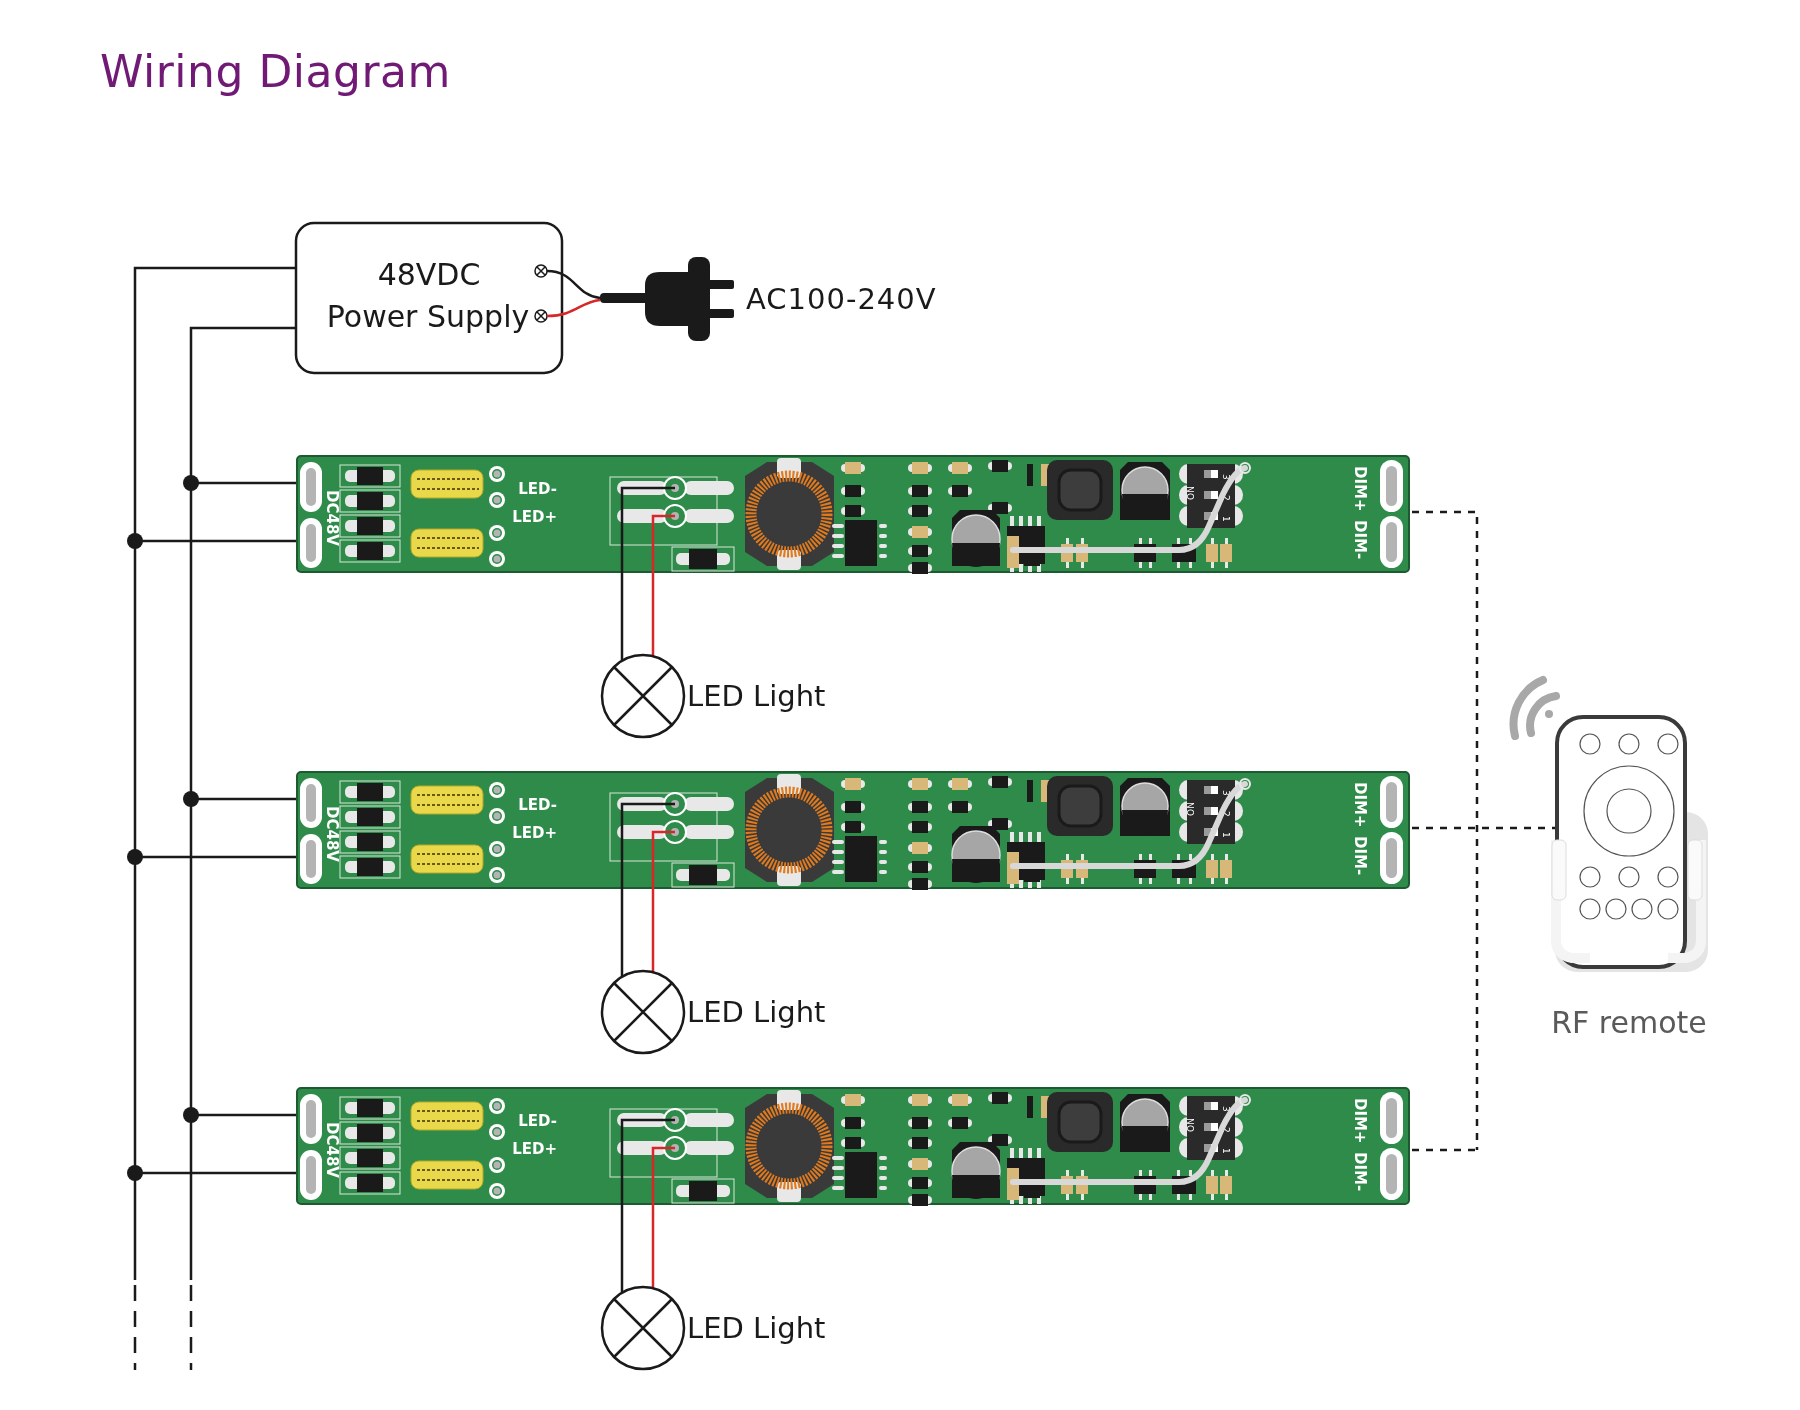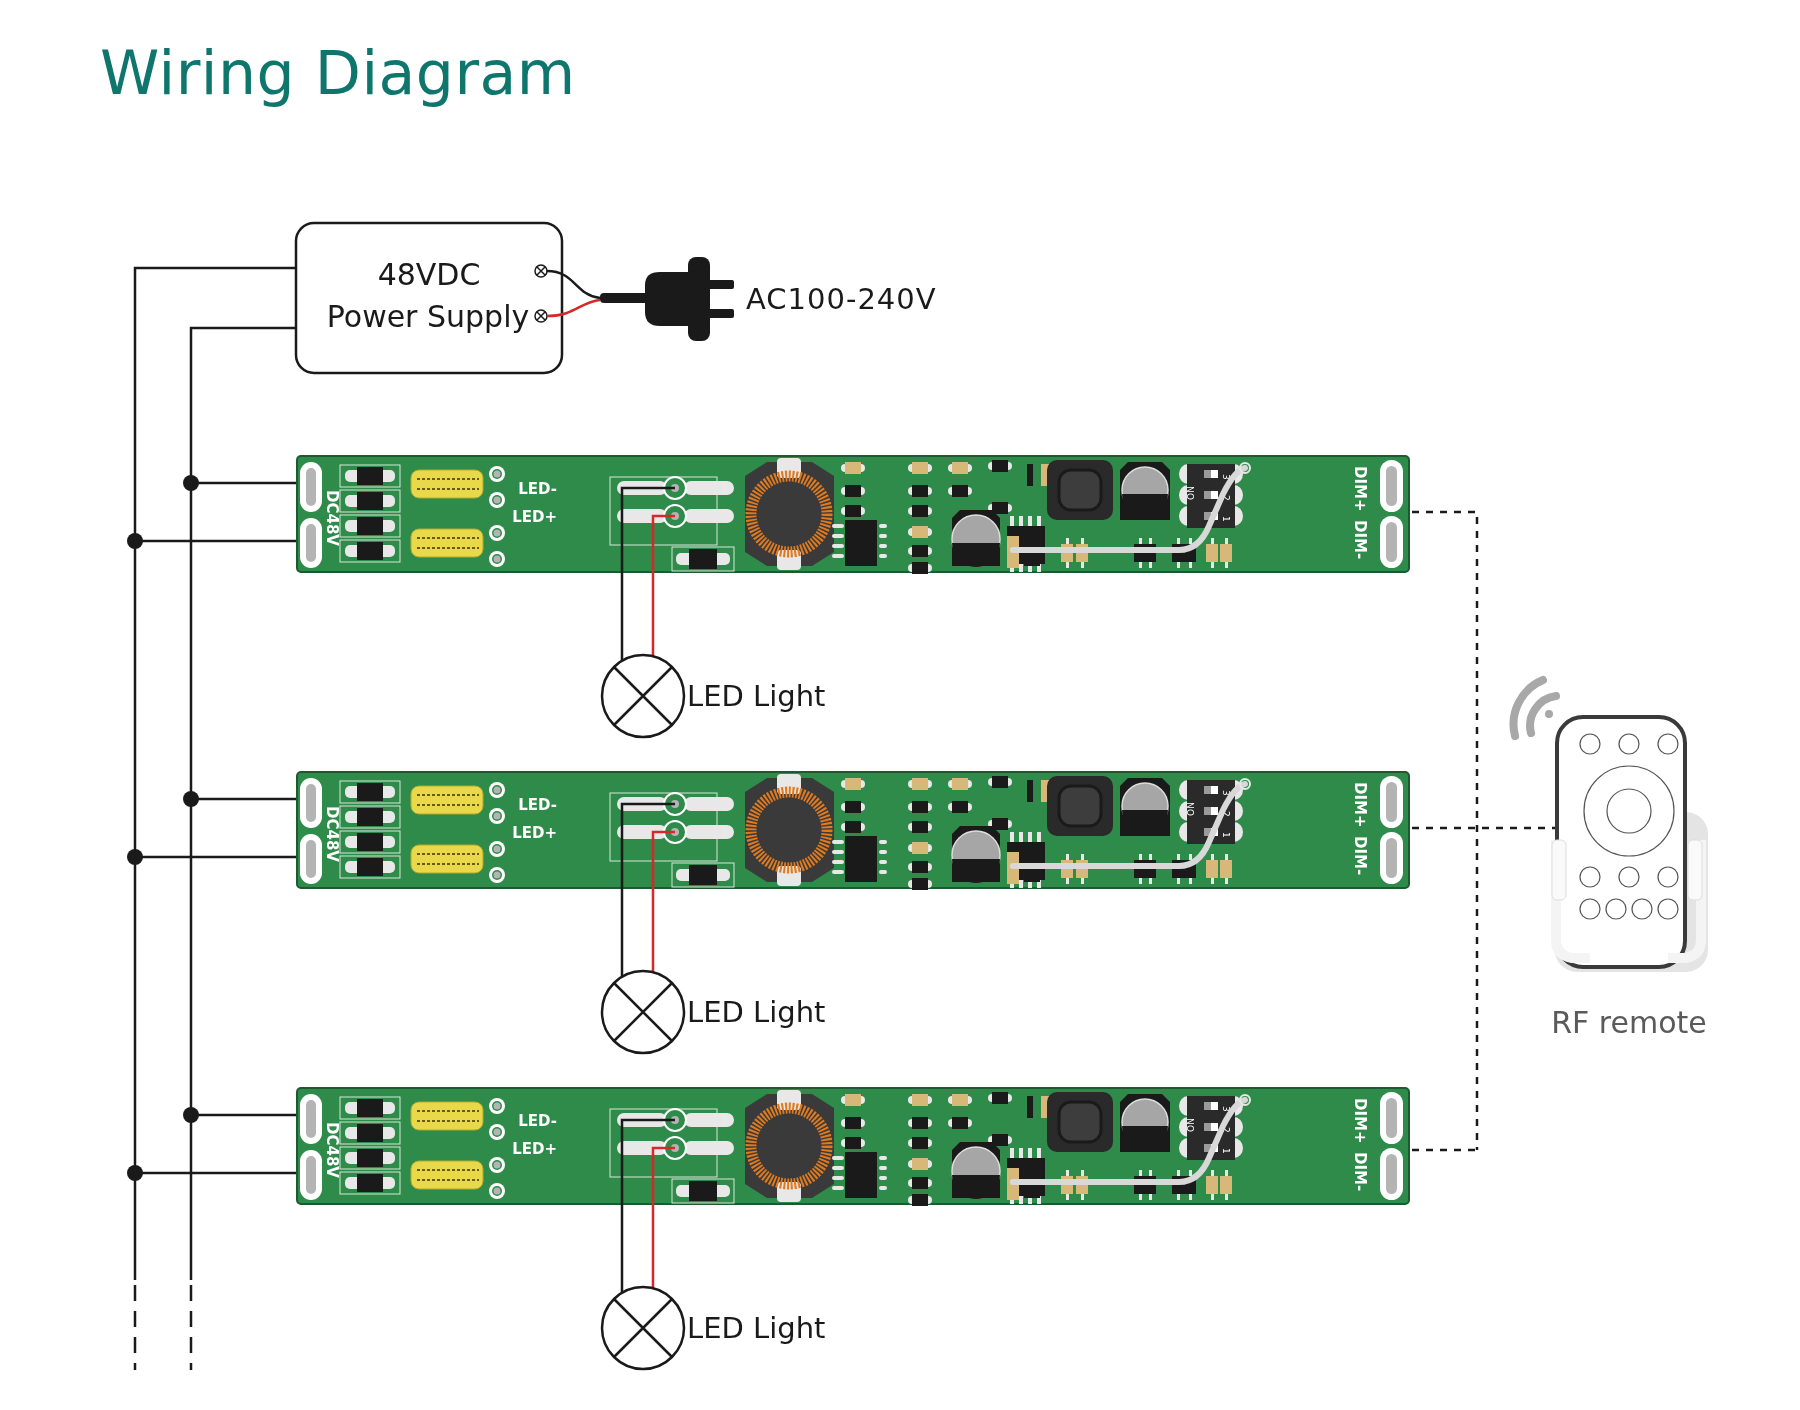--- a/index.html
+++ b/index.html
@@ -1,17 +1,17 @@
 <!DOCTYPE html>
 <html><head>
 <meta charset="utf-8">
 <style>
   html, body { margin: 0; padding: 0; background: #ffffff; }
   body { width: 1800px; height: 1410px; position: relative; overflow: hidden; font-family: "DejaVu Sans", sans-serif; }
-  .title { position: absolute; left: 100px; top: 38px; font-family: "DejaVu Sans", sans-serif; font-size: 60px; color: #0f766e; letter-spacing: 0.5px; }
+  .title { position: absolute; left: 100px; top: 46px; font-family: "DejaVu Sans", sans-serif; font-size: 44px; color: #701a75; letter-spacing: 0.5px; }
   svg#diagram { position: absolute; left: 0; top: 0; }
   .lbl { font-family: "DejaVu Sans", sans-serif; fill: #1a1a1a; }
   .psu-text { font-size: 30px; }
   .ac-text { font-size: 29px; letter-spacing: 1px; }
   .led-text { font-size: 29px; }
   .rf-text { font-family: "DejaVu Sans", sans-serif; font-size: 30px; fill: #5a5a5a; }
   .pcb-label { font-family: "DejaVu Sans", sans-serif; font-size: 15px; font-weight: bold; fill: #ffffff; }
   .pcb-side { font-family: "DejaVu Sans", sans-serif; font-size: 15px; font-weight: bold; fill: #ffffff; }
   .dip-num { font-family: "DejaVu Sans", sans-serif; font-size: 9px; fill: #ffffff; }
 </style>

